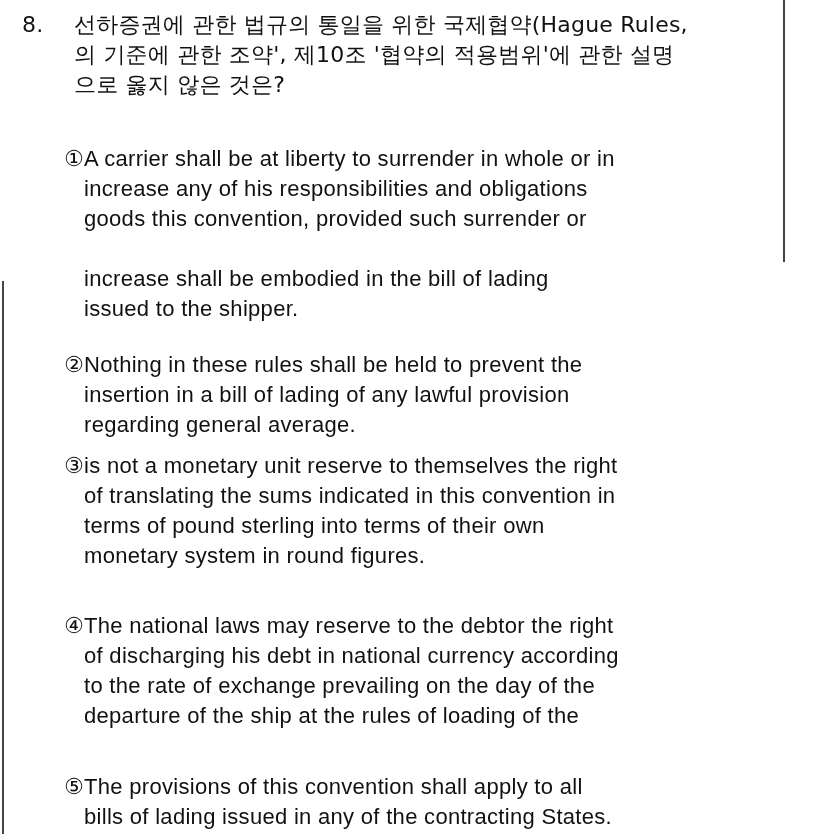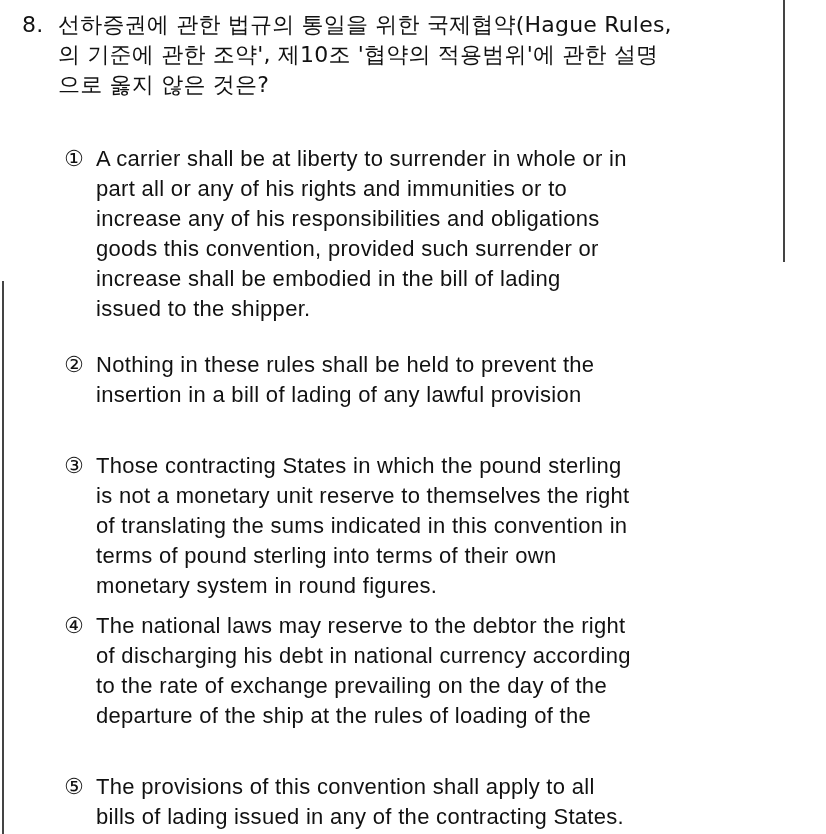--- a/index.html
+++ b/index.html
@@ -40,21 +40,21 @@
       line-height: 30px;
       letter-spacing: 0.2px;
     }
     .q-num {
       position: absolute;
       left: 0;
       top: 0;
     }
     .q-text {
       display: block;
-      margin-left: 36px;
+      margin-left: 52px;
       text-align: justify;
       text-align-last: left;
     }
     .option {
       position: absolute;
       left: 60px;
       width: 710px;
       font-size: 22px;
       line-height: 30px;
       font-family: "Liberation Sans", "DejaVu Sans", sans-serif;
@@ -64,59 +64,58 @@
       position: absolute;
       left: 0;
       top: 0;
       width: 28px;
       text-align: center;
       font-family: "DejaVu Sans", sans-serif;
       font-size: 22px;
     }
     .opt-line {
       display: block;
-      margin-left: 36px;
+      margin-left: 24px;
       white-space: nowrap;
     }
   </style>
 </head>
 <body>
 
 <div class="border-right"></div>
 <div class="border-left"></div>
 
 <div class="question">
   <span class="q-num">8.</span>
   <span class="q-text">선하증권에 관한 법규의 통일을 위한 국제협약(Hague Rules,</span>
   <span class="q-text">의 기준에 관한 조약', 제10조 '협약의 적용범위'에 관한 설명</span>
   <span class="q-text">으로 옳지 않은 것은?</span>
 </div>
 
 <div class="option" style="top:144px;">
   <span class="opt-num">①</span>
   <span class="opt-line">A carrier shall be at liberty to surrender in whole or in</span>
-  <span class="opt-line">part all or any of his rights and immunities or to</span>
   <span class="opt-line">increase any of his responsibilities and obligations</span>
   <span class="opt-line">goods this convention, provided such surrender or</span>
 </div>
 
 <div class="option" style="top:264px;">
   <span class="opt-line">increase shall be embodied in the bill of lading</span>
   <span class="opt-line">issued to the shipper.</span>
 </div>
 
 <div class="option" style="top:350px;">
   <span class="opt-num">②</span>
   <span class="opt-line">Nothing in these rules shall be held to prevent the</span>
   <span class="opt-line">insertion in a bill of lading of any lawful provision</span>
+  <span class="opt-line">regarding general average.</span>
 </div>
 
 <div class="option" style="top:451px;">
   <span class="opt-num">③</span>
-  <span class="opt-line">Those contracting States in which the pound sterling</span>
   <span class="opt-line">is not a monetary unit reserve to themselves the right</span>
   <span class="opt-line">of translating the sums indicated in this convention in</span>
   <span class="opt-line">terms of pound sterling into terms of their own</span>
   <span class="opt-line">monetary system in round figures.</span>
 </div>
 
 <div class="option" style="top:611px;">
   <span class="opt-num">④</span>
   <span class="opt-line">The national laws may reserve to the debtor the right</span>
   <span class="opt-line">of discharging his debt in national currency according</span>

